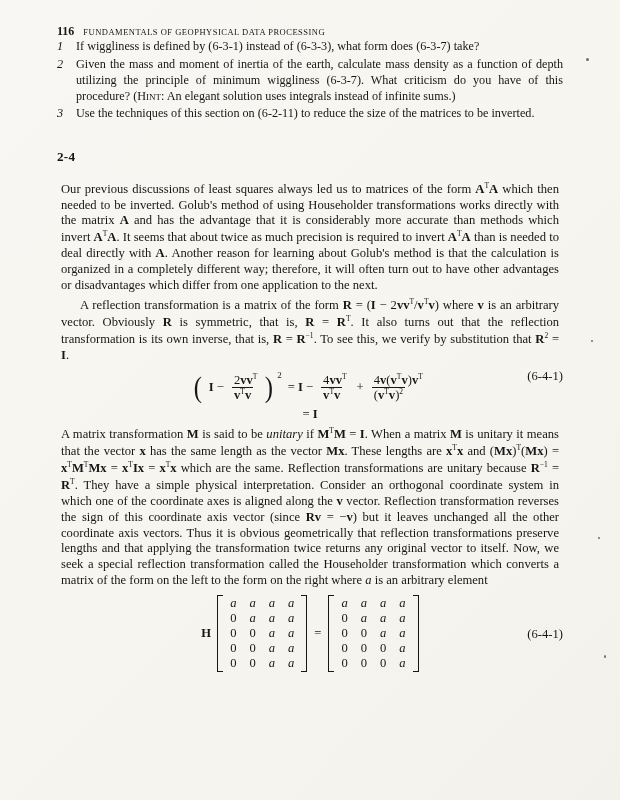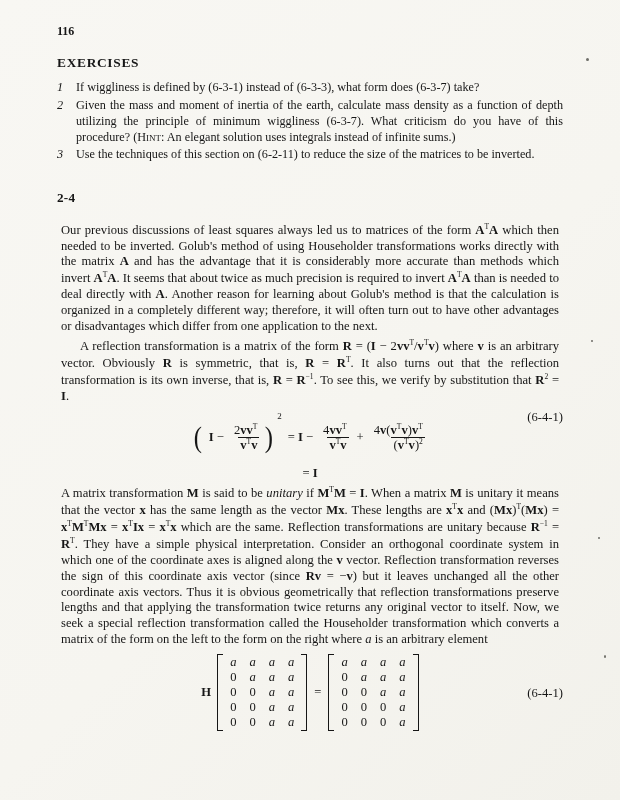--- a/index.html
+++ b/index.html
@@ -26,21 +26,21 @@
   .sec-heading{display:flex;font-size:13.2px;font-weight:bold;margin:26px 0 14px 0;line-height:1.4;letter-spacing:0.2px;}
   .sec-num{flex:0 0 37px;}
   .body-par{font-size:12.6px;line-height:1.25;text-align:justify;margin:4px;}
   .indent{text-indent:19px;}
   sup{font-size:0.6em;}
   
   .equation{position:relative;margin:5px 0 3px 0;}
   .eq-line1{display:flex;align-items:center;justify-content:center;gap:3px;font-size:12.6px;}
   .bigp{font-size:29px;font-weight:300;line-height:0.8;transform:scaleX(0.85);}
   .expo{align-self:flex-start;font-size:9px;margin-top:1px;}
-  .frac{display:inline-flex;flex-direction:column;align-items:flex-end;line-height:1.12;margin:13px 2px;text-align:center;}
+  .frac{display:inline-flex;flex-direction:column;align-items:flex-start;line-height:1.12;margin:4px 2px;text-align:center;}
   .frac .num{padding:0 2px;}
   .frac .den{border-top:1px solid #161616;padding:0 2px;}
   .eqpart{margin:0 3px;}
   .eqnum{position:absolute;right:0;top:0;font-size:12.6px;}
   .eq-line2{text-align:center;font-size:12.6px;margin-top:1px;}
   
   .eq2{display:flex;align-items:center;justify-content:center;margin-top:7px;position:relative;font-size:12.6px;}
   .eq2 .eqnum{top:50%;transform:translateY(-50%);}
   .Hsym{margin-right:6px;font-weight:bold;}
   .bracket{display:inline-flex;align-items:stretch;}
@@ -52,23 +52,23 @@
   b{font-weight:bold;}
   .speck{position:absolute;background:#6e6e68;border-radius:50%;}
 </style>
 </head>
 <body>
 
 <div class="page">
 
   <div class="running-head">
     <span class="pgnum">116</span>
+    <span class="rtitle">FUNDAMENTALS OF GEOPHYSICAL DATA PROCESSING</span>
   </div>
 
-  <div class="ex-heading">EXERCISES</div>
 
   <div class="exercises">
     <div class="ex-item">
       <span class="ex-num">1</span>
       <span class="ex-text">If wiggliness is defined by (6-3-1) instead of (6-3-3), what form does (6-3-7) take?</span>
     </div>
     <div class="ex-item">
       <span class="ex-num">2</span>
       <span class="ex-text">Given the mass and moment of inertia of the earth, calculate mass density as a function of depth utilizing the principle of minimum wiggliness (6-3-7).  What criticism do you have of this procedure? (<span class="sc">Hint</span>: An elegant solution uses integrals instead of infinite sums.)</span>
     </div>

